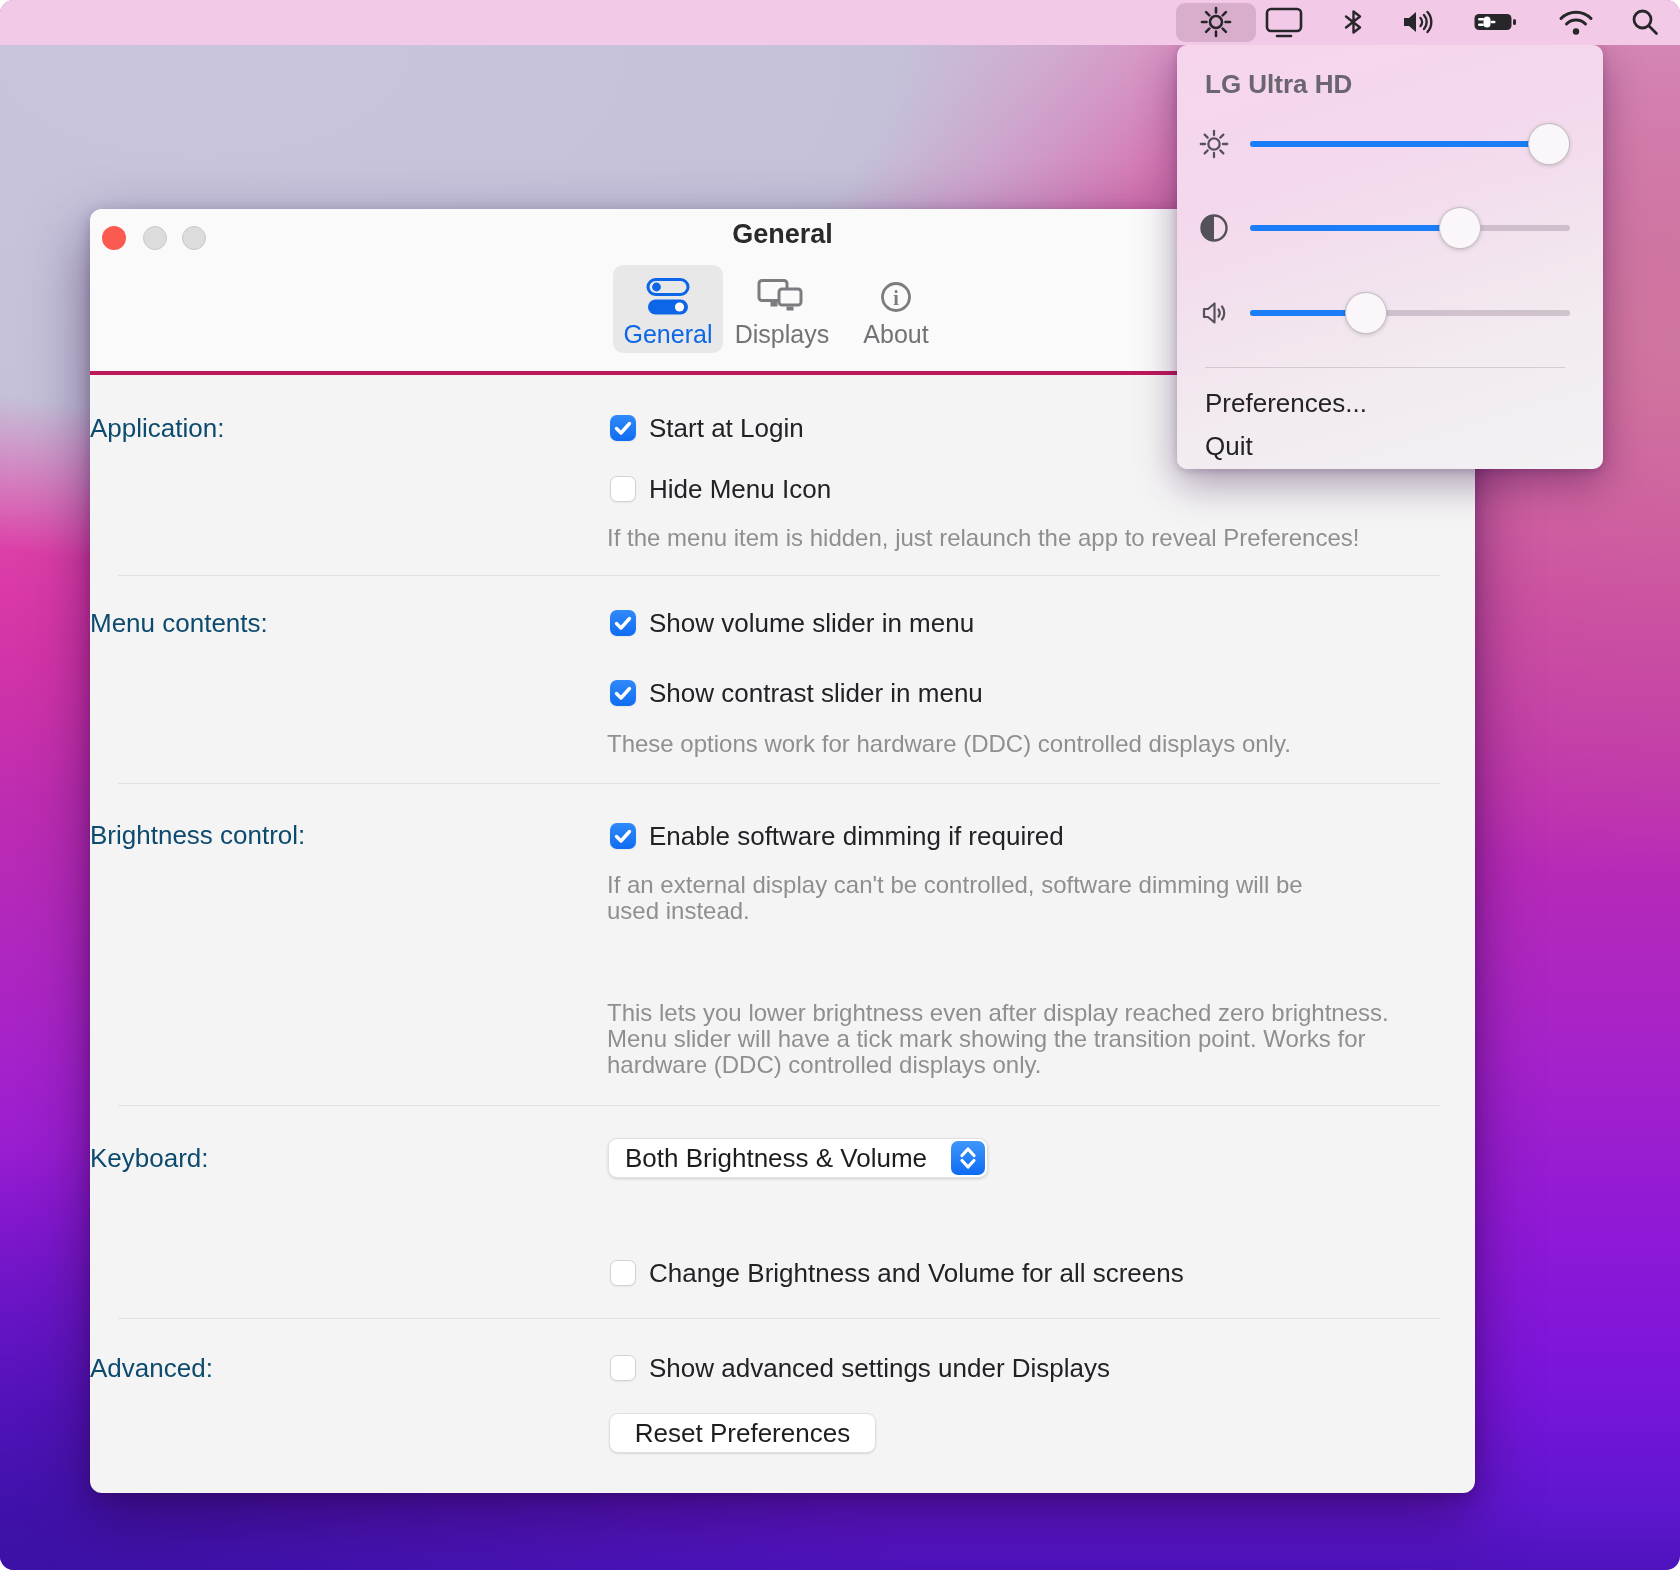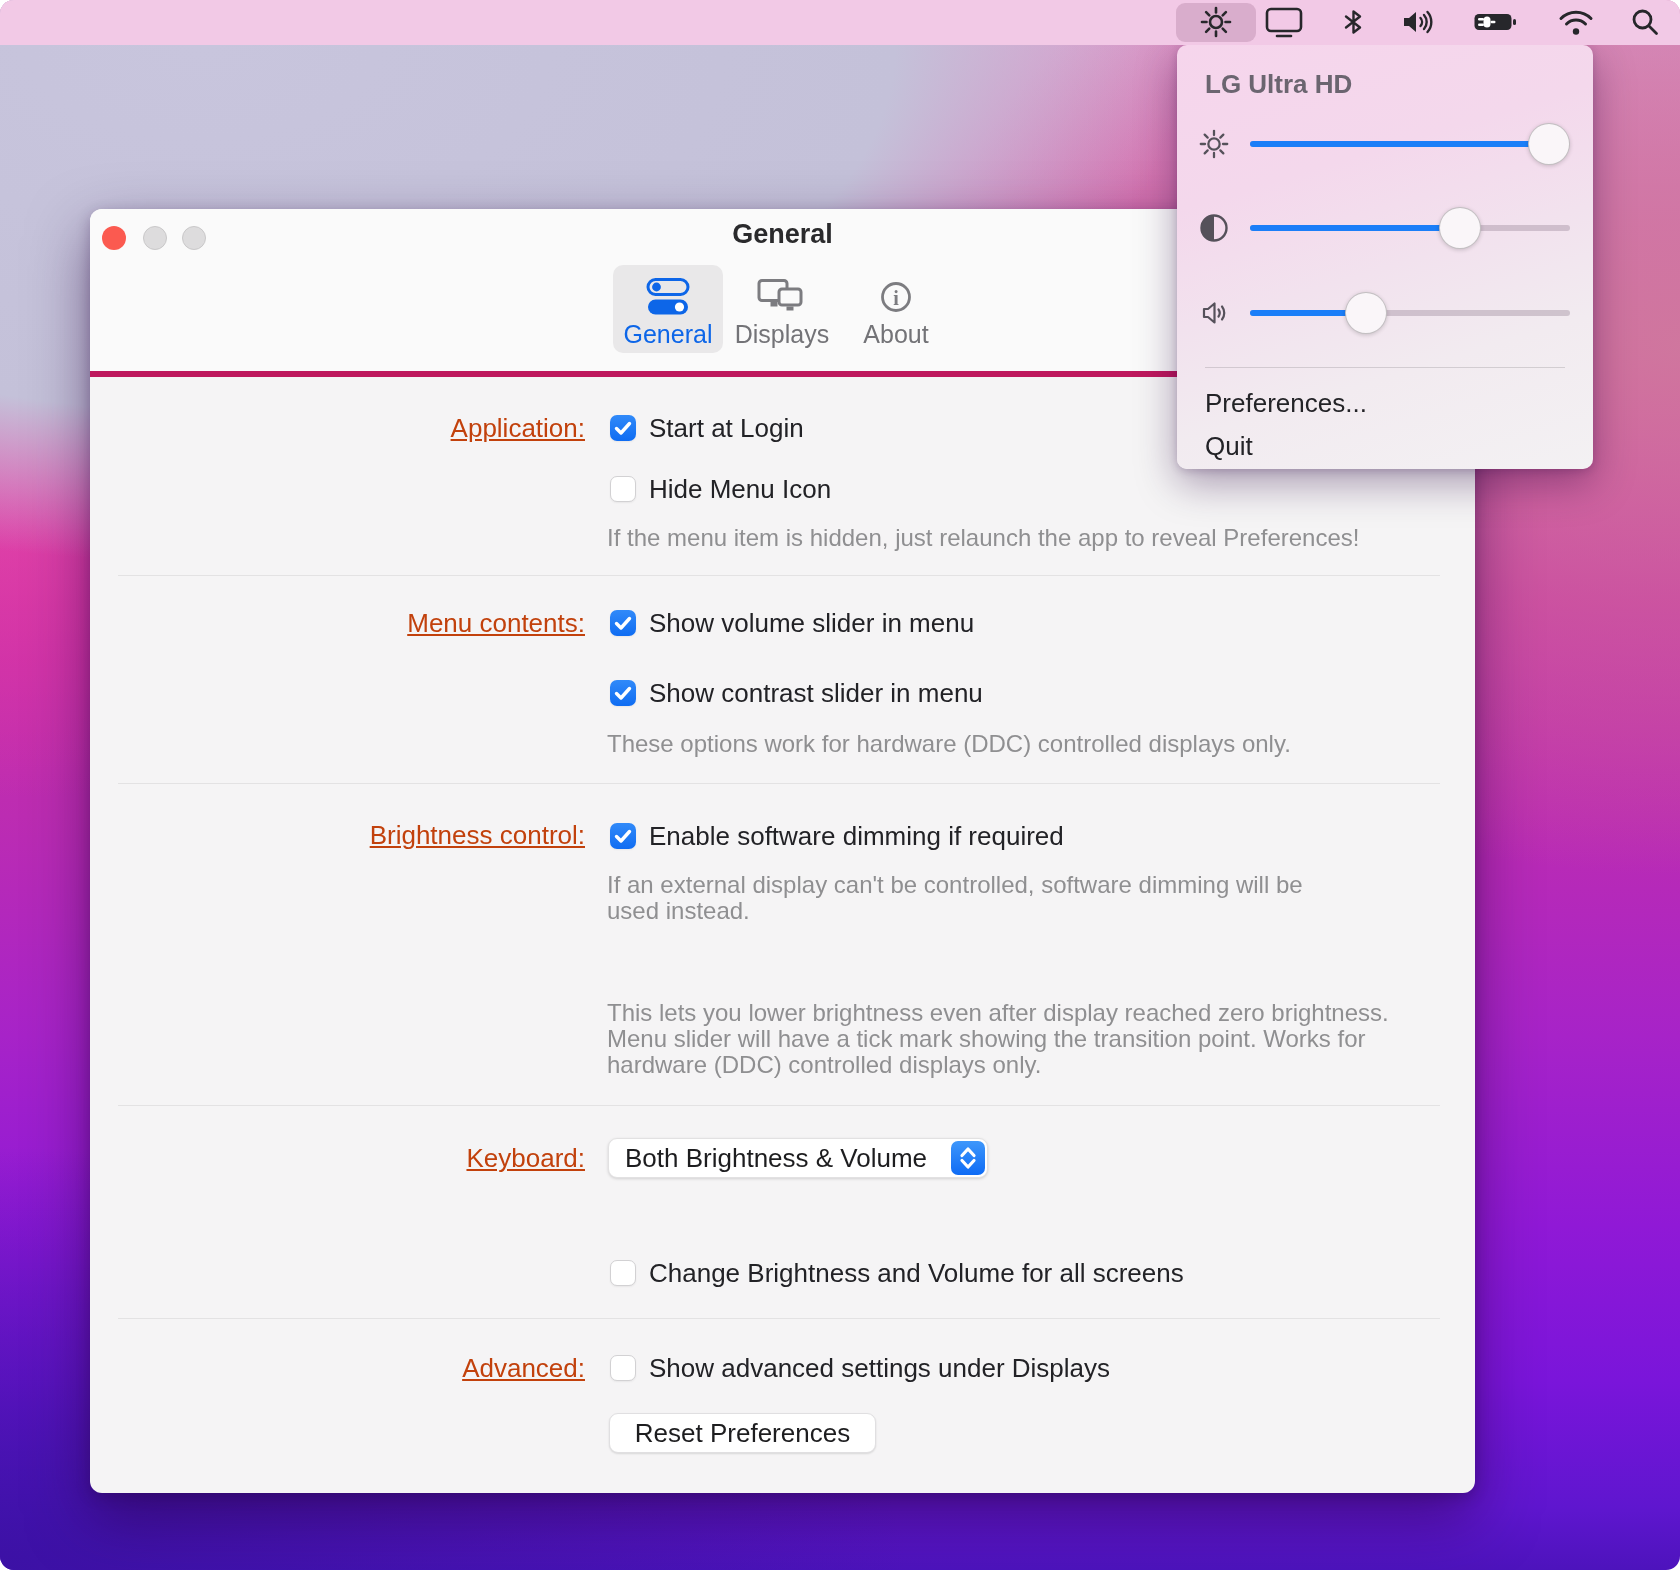--- a/index.html
+++ b/index.html
@@ -19,49 +19,49 @@
   
   .menubar{position:absolute;left:0;top:0;width:1680px;height:45px;background:#f2c9e6;z-index:40;}
   .mb-item{position:absolute;cursor:default;}
   .mb-highlight{position:absolute;left:1176px;top:3px;width:80px;height:39px;border-radius:9px;background:rgba(85,30,70,0.16);}
   .mb-svg{display:block;}
 
   
   .menu-panel{position:absolute;left:1177px;top:45px;width:416px;height:424px;z-index:30;
     border-radius:10px;
     background:linear-gradient(163deg,#f6d5ec 0%,#f4d8ec 30%,#f2e2ee 52%,#f2ebf0 72%,#f3f1f3 100%);
-    box-shadow:0 14px 40px rgba(40,0,60,0.38), 0 2px 8px rgba(40,0,60,0.18);}
+    box-shadow:0 14px 40px rgba(40,0,60,0.38), 0 2px 8px rgba(40,0,60,0.18);padding-left:10px;}
   .mp-title{position:absolute;left:28px;top:24px;font-size:26px;font-weight:bold;color:#6b6570;}
   .mp-row{position:absolute;left:0;width:416px;height:42px;}
   .mp-ico{position:absolute;left:20px;top:4px;}
   .sl-track{position:absolute;left:73px;top:18px;width:320px;height:6px;border-radius:3px;background:rgba(125,105,125,0.30);}
   .sl-fill{position:absolute;left:0;top:0;height:6px;border-radius:3px;background:#1b7ef8;}
   .sl-knob{position:absolute;top:0;width:42px;height:42px;border-radius:50%;background:#faf6f9;
     border:1px solid rgba(0,0,0,0.22);box-sizing:border-box;box-shadow:0 1px 4px rgba(0,0,0,0.18);}
   .mp-sep{position:absolute;left:28px;top:322px;width:360px;height:1px;background:rgba(0,0,0,0.13);}
   .mp-item{position:absolute;left:28px;height:32px;line-height:32px;font-size:26px;color:#232327;cursor:default;}
 
   
   .window{position:absolute;left:90px;top:209px;width:1385px;height:1284px;border-radius:12px;overflow:hidden;
     background:#f5f4f5;box-shadow:0 24px 60px rgba(35,0,60,0.5), 0 4px 14px rgba(35,0,60,0.25);z-index:10;}
-  .toolbar{position:absolute;left:0;top:0;width:1385px;height:162px;background:#fafafa;border-bottom:6px solid #be185d;}
+  .toolbar{position:absolute;left:0;top:0;width:1385px;height:162px;background:#fafafa;border-bottom:4px solid #be185d;}
   .tl{position:absolute;top:17px;width:24px;height:24px;border-radius:50%;box-sizing:border-box;}
   .tl-close{left:12px;background:#fb5a50;}
   .tl-min{left:53px;background:#dddcdd;border:1px solid #c9c8c9;}
   .tl-zoom{left:92px;background:#dddcdd;border:1px solid #c9c8c9;}
   .win-title{position:absolute;left:0;top:10px;width:1385px;text-align:center;font-size:27px;font-weight:bold;color:#2a2a2c;}
   .tabs{position:absolute;left:523px;top:56px;display:flex;gap:4px;}
   .tab{width:110px;height:88px;border-radius:10px;display:flex;flex-direction:column;align-items:center;justify-content:flex-start;padding-top:8px;box-sizing:border-box;cursor:default;}
   .tab.selected{background:#e9e8e9;}
   .tab .ticon{height:48px;display:flex;align-items:center;justify-content:center;}
   .tab .tlabel{font-size:25px;color:#737377;line-height:26px;}
   .tab.selected .tlabel{color:#0d66e8;}
 
   
-  .row-label{position:absolute;left:0;width:495px;height:32px;line-height:32px;text-align:right;font-size:26px;color:#c2410c;text-decoration:underline;}
+  .row-label{position:absolute;left:0;width:495px;height:32px;line-height:32px;font-size:26px;color:#0c4a6e;}
   .cbrow{position:absolute;left:520px;display:flex;align-items:center;gap:13px;height:26px;}
   .cb{width:26px;height:26px;border-radius:7px;background:#ffffff;border:1px solid #d2d1d3;box-sizing:border-box;position:relative;flex:0 0 auto;box-shadow:0 1px 2px rgba(0,0,0,0.06);}
   .cb svg{display:none;position:absolute;left:-1px;top:-1px;}
   .cb.checked{background:linear-gradient(#318af9,#0f6cf2);border:none;}
   .cb.checked svg{display:block;left:0;top:0;}
   .cb-label{font-size:26px;color:#222226;line-height:26px;white-space:nowrap;text-align:right;}
   .caption{position:absolute;left:517px;font-size:24px;line-height:26px;color:#8f8f91;white-space:pre-line;}
   .sep{position:absolute;left:28px;width:1322px;height:1px;background:#e3e2e3;}
   .popup{position:absolute;left:518px;top:929px;width:380px;height:40px;border-radius:9px;background:#ffffff;
     border:1px solid #e2e1e2;box-sizing:border-box;box-shadow:0 1px 3px rgba(0,0,0,0.15);cursor:default;padding-left:27px;}

